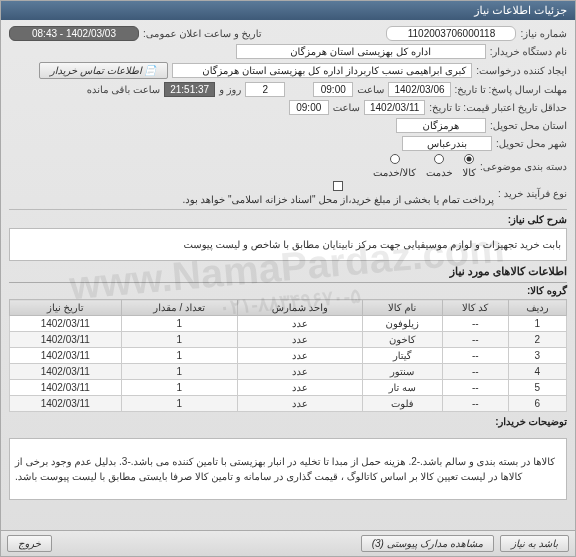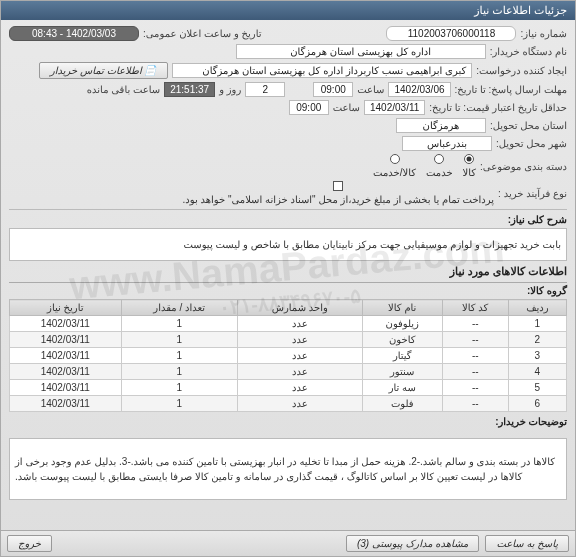--- a/index.html
+++ b/index.html
@@ -335,21 +335,21 @@
     </table>
 
     <div class="row" style="margin-top:4px;">
       <span class="lbl bold">توضیحات خریدار:</span>
     </div>
     <div class="remarks">کالاها در بسته بندی و سالم باشد.-2. هزینه حمل از مبدا تا تخلیه در انبار بهزیستی با تامین کننده می باشد.-3. بدلیل عدم وجود برخی از کالاها در لیست تعیین کالا بر اساس کاتالوگ ، قیمت گذاری در سامانه و  تامین کالا صرفا بایستی مطابق با لیست پیوست باشد.</div>
 
   </div>
 
   <div class="footer">
-    <button class="btn">پاسخ به ساعت</button>
+    <button class="btn">باشد به نیاز</button>
     <button class="btn">مشاهده مدارک پیوستی (3)</button>
     <span class="spacer"></span>
     <button class="btn">خروج</button>
   </div>
 
   <div class="watermark">
     www.NamaPardaz.com
     <span class="sub">۰۲۱-۸۸۳۴۹۶۷۰-۵</span>
   </div>
 </div>

